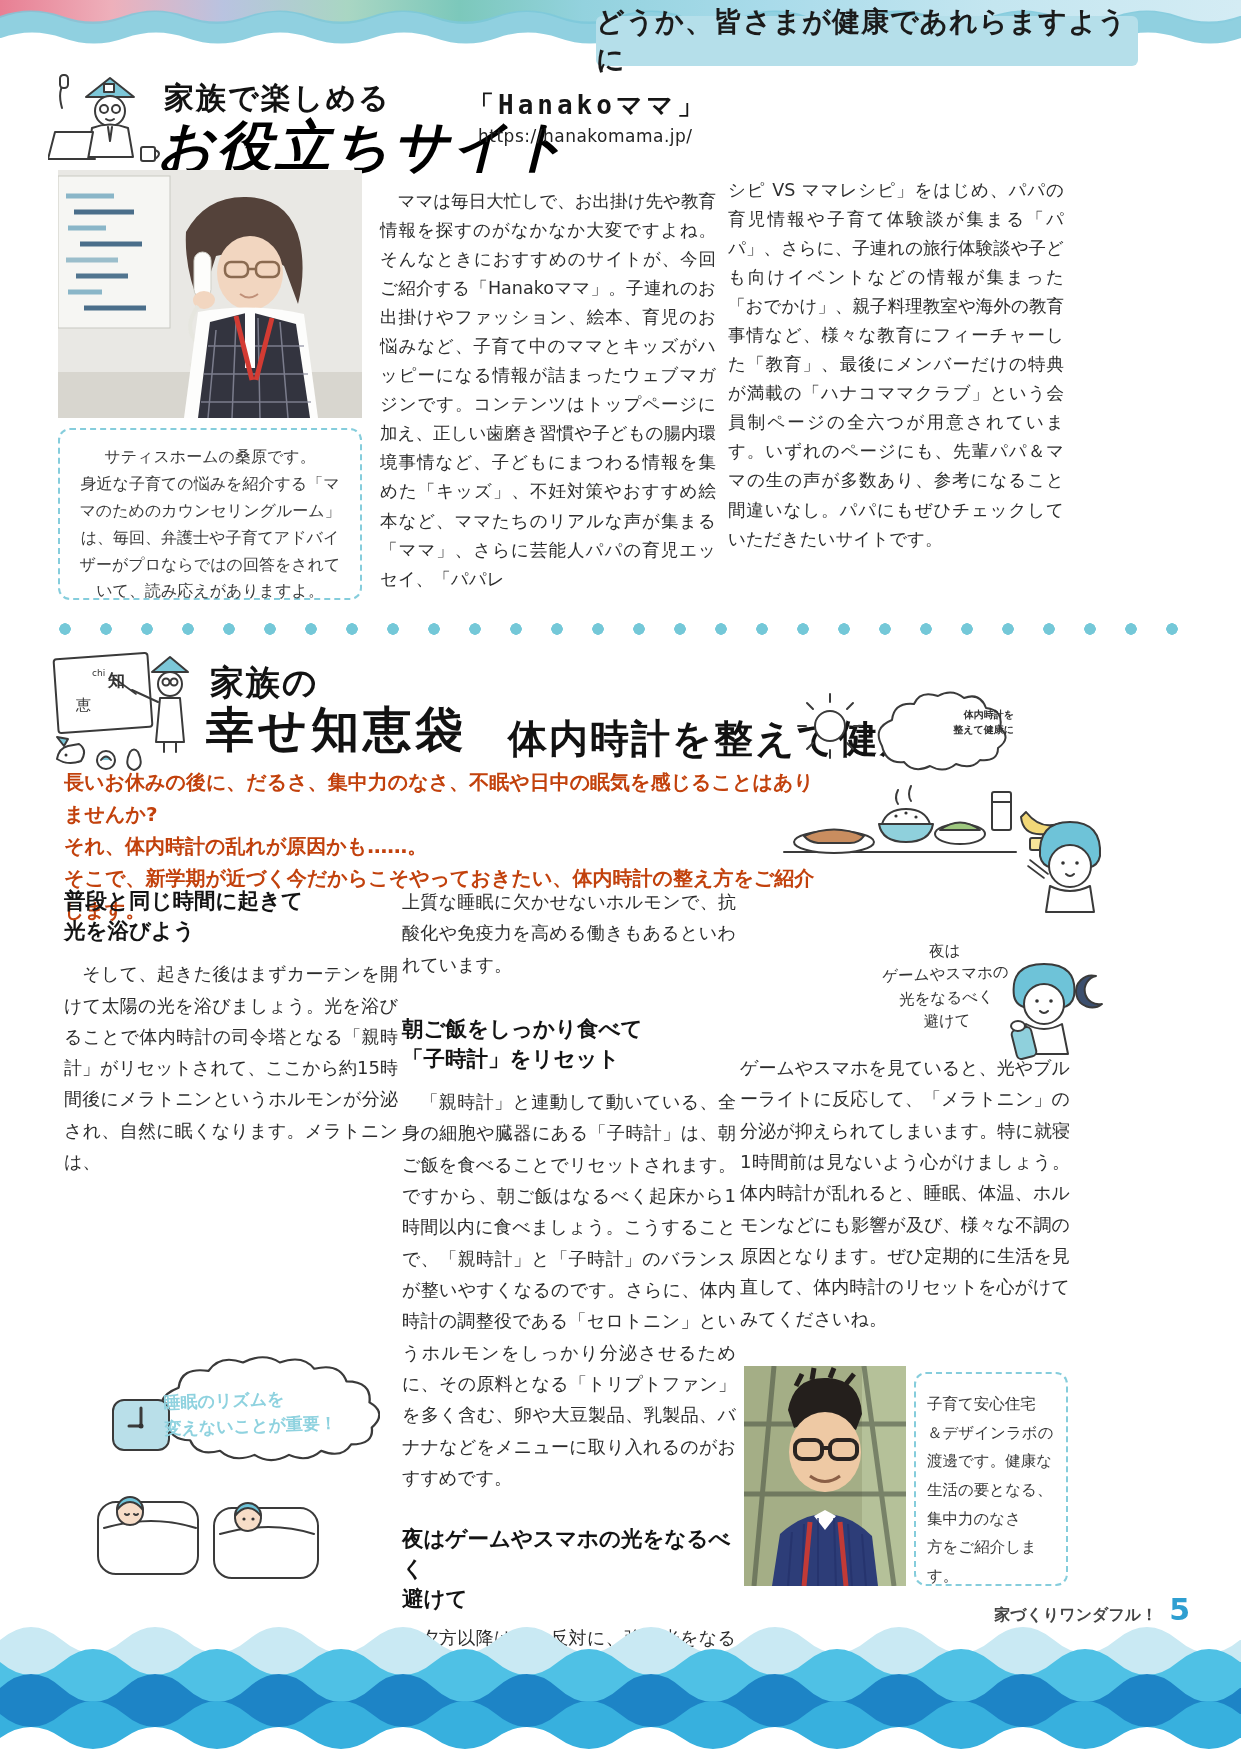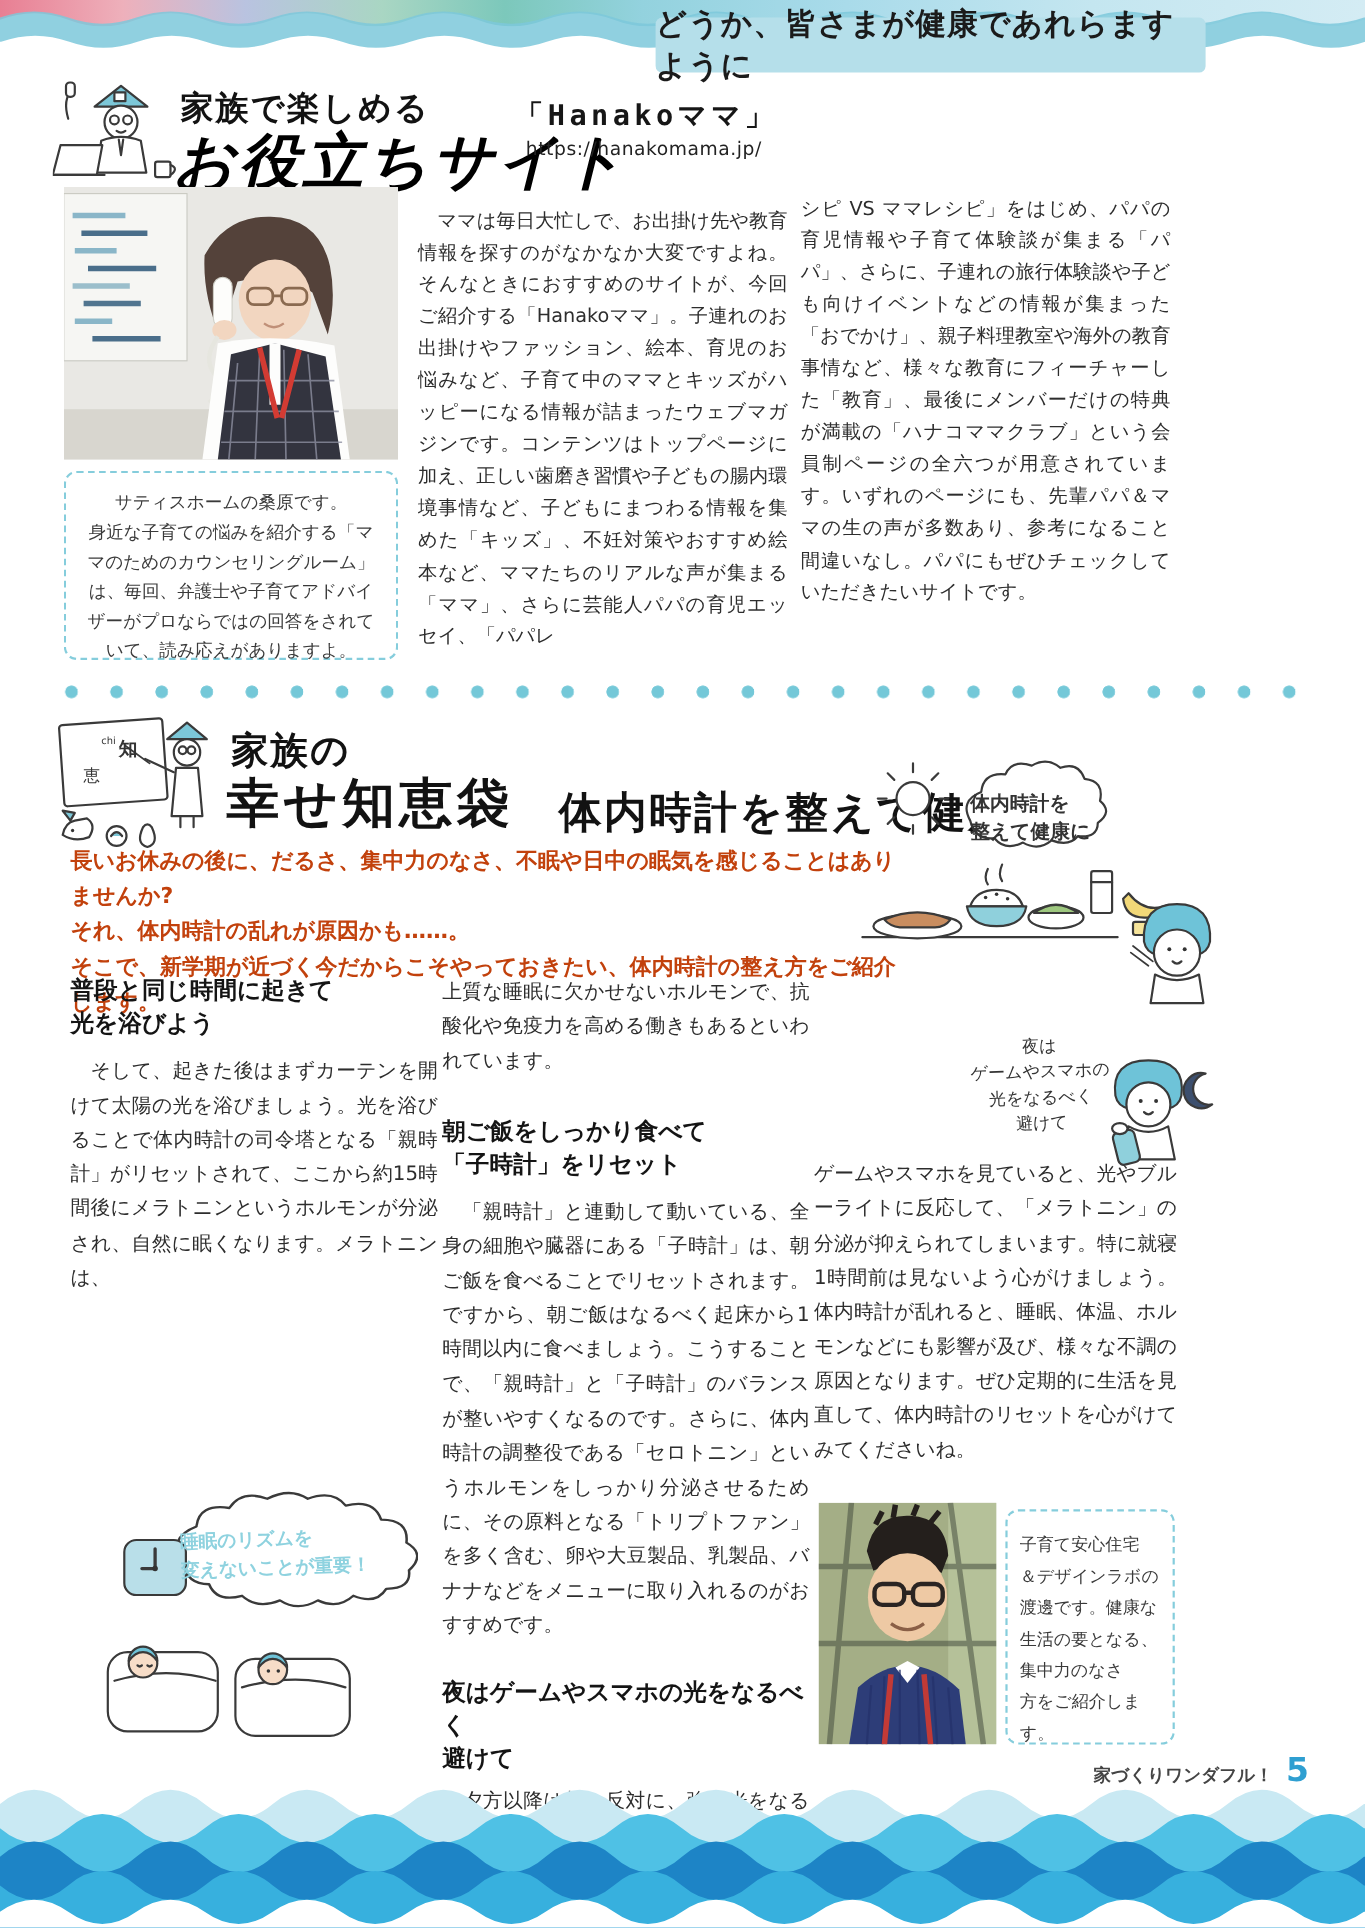--- a/index.html
+++ b/index.html
@@ -5,21 +5,21 @@
   html,body{margin:0;padding:0;background:#9a9a9a;}
   .page{
     position:relative;width:1241px;height:1754px;margin:0 auto;background:#ffffff;
     overflow:hidden;font-family:"DejaVu Sans","Liberation Sans",sans-serif;color:#2e2e2e;
   }
   .abs{position:absolute;}
   .pre{white-space:pre-line;}
 
   
   .banner{
-    left:596px;top:16px;width:500px;height:50px;background:#b5dfea;border-radius:6px;
+    left:596px;top:16px;width:542px;height:50px;background:#b5dfea;border-radius:6px;
     display:flex;align-items:center;justify-content:center;
     font-size:28px;font-weight:800;color:#1b1b1b;letter-spacing:1px;
   }
 
   
   .kicker1{left:164px;top:78px;font-size:30px;font-weight:900;color:#121212;letter-spacing:2px;}
   .title1{left:158px;top:110px;font-size:55px;font-weight:900;color:#000000;letter-spacing:3px;font-style:italic;}
   .site-name{left:468px;top:88px;font-size:26px;font-weight:700;font-family:"DejaVu Sans Mono","Liberation Mono",monospace;letter-spacing:4px;color:#161616;}
   .site-url{left:478px;top:126px;font-size:17px;color:#222;letter-spacing:.5px;}
 
@@ -51,21 +51,21 @@
   .c1{left:64px;top:886px;}
   .c2{left:402px;top:886px;}
   .c3{left:740px;top:1052px;width:330px;}
   .h3{font-size:21.5px;font-weight:900;line-height:1.4;color:#141414;margin:0 0 12px 0;}
   .h3.mt1{margin-top:34px;}
   .h3.mt2{margin-top:31px;margin-bottom:8px;}
   .body{font-size:18px;line-height:1.74;text-align:justify;margin:0;color:#2d2d2d;}
 
   
   .illu-right{left:778px;top:690px;width:334px;height:392px;}
-  .bubble-day-text{left:104px;top:28px;width:132px;text-align:left;font-size:18px;font-weight:600;line-height:1.45;color:#333;}
+  .bubble-day-text{left:104px;top:18px;width:132px;text-align:right;font-size:10px;font-weight:600;line-height:1.45;color:#333;}
   .note-night-text{left:104px;top:250px;width:128px;text-align:center;font-size:15.5px;line-height:1.5;color:#333;transform:rotate(-2deg);}
   .sleep-illu{left:68px;top:1352px;width:312px;height:230px;}
   .sleep-text{left:96px;top:34px;width:206px;font-size:17px;font-weight:700;line-height:1.55;color:#8ed2df;transform:rotate(-2deg);}
 
   .footer{left:930px;top:1592px;width:260px;display:flex;align-items:baseline;justify-content:flex-end;gap:12px;}
   .footer-brand{font-size:16px;font-weight:600;color:#444;}
   .footer-num{font-size:30px;font-weight:700;color:#2f9fd1;}
 
   svg{display:block;}
 </style>

